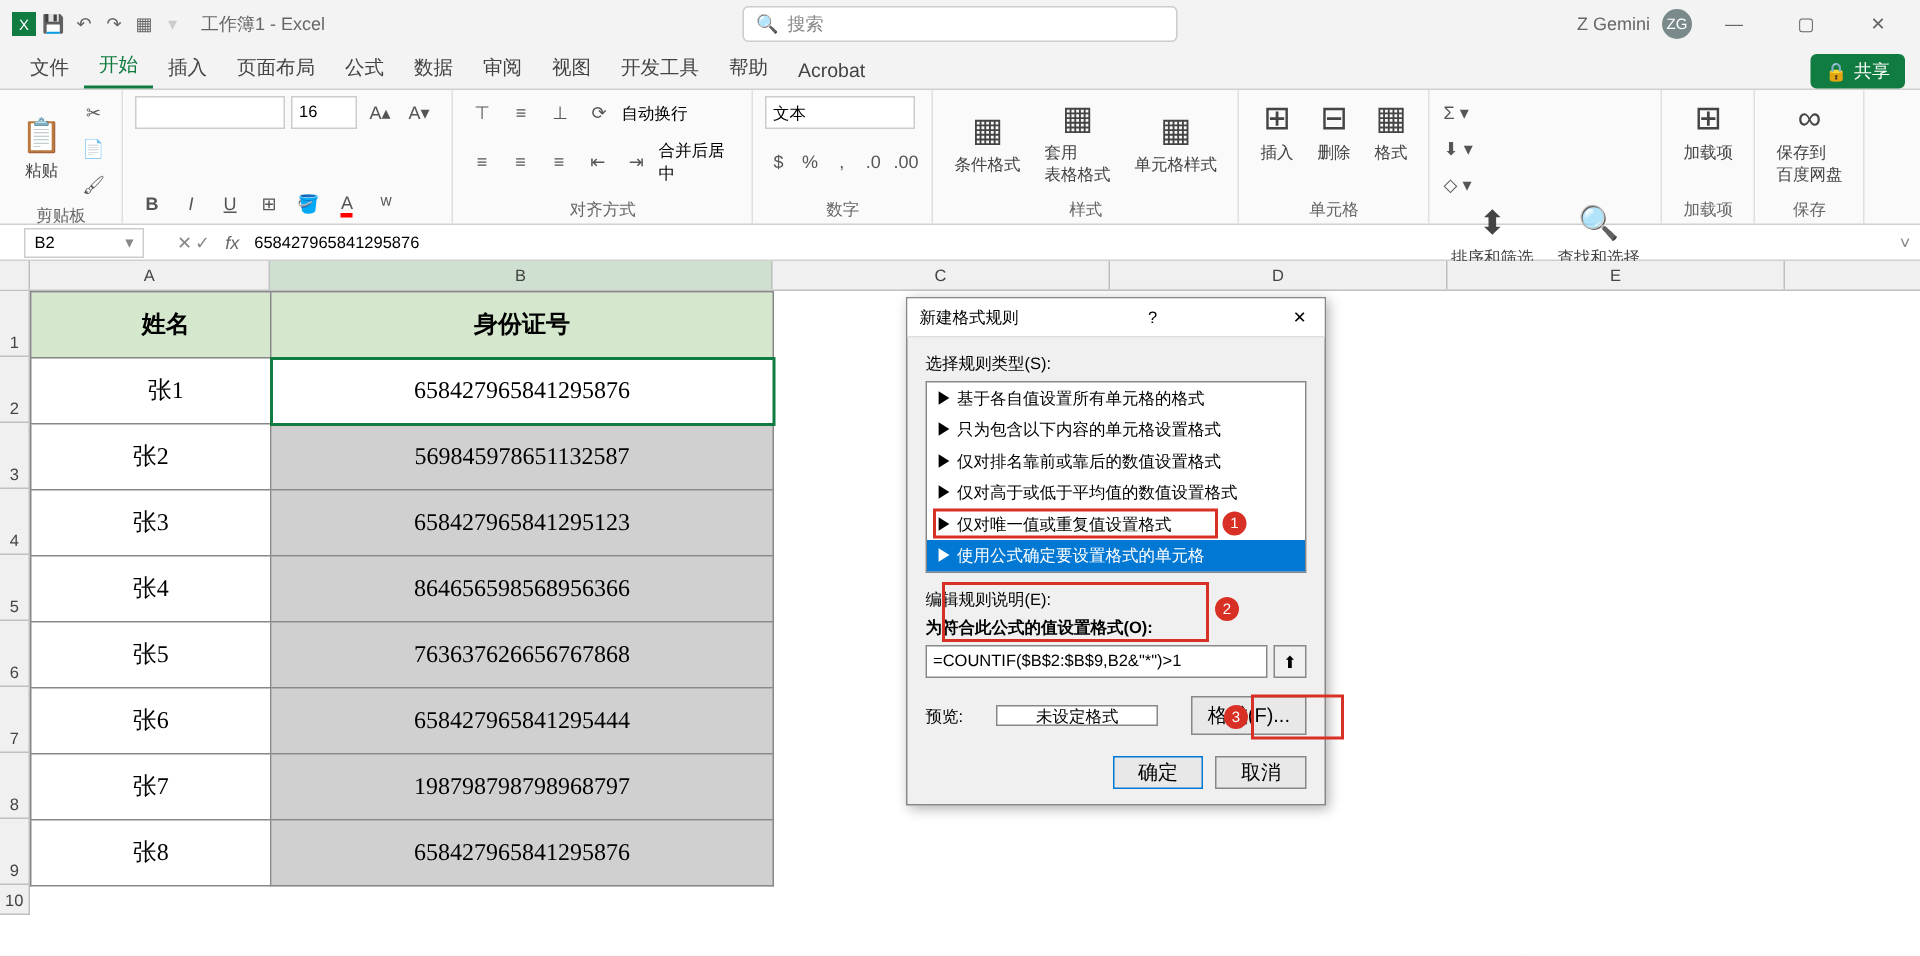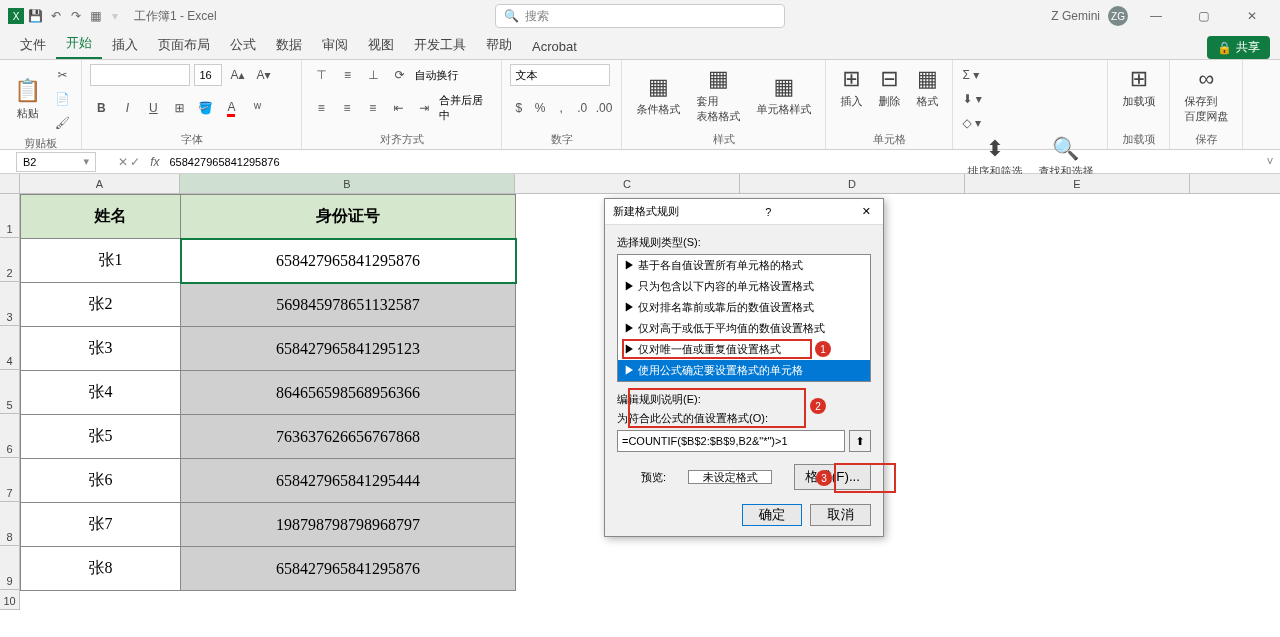--- a/index.html
+++ b/index.html
@@ -26,21 +26,21 @@
 
 .ribbon { height: 90px; background: #fafafa; border-bottom: 1px solid #d0d0d0; display: flex; }
 .group { border-right: 1px solid #e0e0e0; padding: 4px 8px 2px; display: flex; flex-direction: column; justify-content: space-between; }
 .group .row { display: flex; align-items: center; gap: 4px; }
 .group .label { text-align: center; font-size: 11px; color: #666; padding-top: 2px; }
 .bigbtn { display: flex; flex-direction: column; align-items: center; justify-content: center; padding: 2px 6px; gap: 2px; font-size: 11px; color: #444; }
 .bigbtn .ico { font-size: 22px; }
 .smbtn { width: 22px; height: 22px; display: inline-flex; align-items: center; justify-content: center; color: #555; border: 1px solid transparent; }
 select.fake, input.fake { height: 22px; border: 1px solid #ccc; background: #fff; font-size: 11px; padding: 0 4px; }
 .font-name { width: 100px; }
-.font-size { width: 28px; }
+.font-size { width: 44px; }
 
 
 .fbar { height: 24px; background: #fff; border-bottom: 1px solid #d0d0d0; display: flex; align-items: center; }
 .namebox { width: 80px; height: 20px; border: 1px solid #ccc; margin: 0 16px; padding: 0 6px; display: flex; align-items: center; font-size: 11px; justify-content: center; }
 .fbar .fbtns { display: flex; gap: 2px; padding: 0 6px; color: #888; }
 .fbar .fx { font-style: italic; color: #666; padding: 0 4px; }
 .fbar .finput { flex: 1; padding: 0 6px; font-size: 11px; }
 .fbar .expand { width: 20px; text-align: center; color: #888; }
 
 
@@ -67,21 +67,21 @@
 .dialog .dtitle { height: 26px; display: flex; align-items: center; padding: 0 8px; background: #fff; border-bottom: 1px solid #ddd; }
 .dialog .dtitle .dclose { margin-left: auto; padding: 0 4px; }
 .dialog .dbody { padding: 10px 12px; }
 .dialog .listbox { background: #fff; border: 1px solid #888; margin: 4px 0 10px; }
 .dialog .listbox .li { padding: 3px 6px; }
 .dialog .listbox .li.sel { background: #0078d4; color: #fff; }
 .dialog .flab { margin-bottom: 4px; display: block; }
 .dialog .formula-wrap { display: flex; align-items: center; gap: 4px; margin-bottom: 12px; }
 .dialog .formula-wrap input { flex: 1; height: 22px; border: 1px solid #888; padding: 0 4px; font-size: 11px; }
 .dialog .refbtn { width: 22px; height: 22px; border: 1px solid #888; background: #f0f0f0; display: flex; align-items: center; justify-content: center; }
-.dialog .preview-row { display: flex; align-items: center; gap: 22px; margin-bottom: 14px; margin-left: 24px; }
+.dialog .preview-row { display: flex; align-items: center; gap: 22px; margin-bottom: 14px; }
 .dialog .preview-box { flex: 1; height: 14px; border: 1px solid #888; background: #fff; display: flex; align-items: center; justify-content: center; }
 .dialog .fmtbtn { height: 26px; padding: 0 10px; border: 1px solid #888; background: #e8e8e8; }
 .dialog .dbtns { display: flex; justify-content: flex-end; gap: 8px; }
 .dialog .dbtn { height: 22px; padding: 0 16px; border: 1px solid #888; background: #e8e8e8; }
 .dialog .dbtn.primary { border: 1px solid #0078d4; }
 
 .redbox { position: absolute; border: 2px solid #d93025; pointer-events: none; }
 .redcircle { position: absolute; width: 16px; height: 16px; border-radius: 50%; background: #d93025; color: #fff; font-size: 10px; display: flex; align-items: center; justify-content: center; pointer-events: none; }
 </style>
 </head>
@@ -162,21 +162,20 @@
       <span class="smbtn">
           <u>U</u>
         </span>
       <span class="smbtn">⊞</span>
       <span class="smbtn">🪣</span>
       <span class="smbtn">
           <span style="border-bottom:3px solid red">A</span>
         </span>
       <span class="smbtn">ᵂ</span>
     </div>
-    <div class="label">字体</div>
   </div>
   <div class="group" style="width:200px">
     <div class="row">
       <span class="smbtn">⊤</span>
       <span class="smbtn">≡</span>
       <span class="smbtn">⊥</span>
       <span class="smbtn">⟳</span>
       <span style="font-size:11px">自动换行</span>
     </div>
     <div class="row">
@@ -363,21 +362,21 @@
     <span class="flab">选择规则类型(S):</span>
     <div class="listbox">
       <div class="li">▶ 基于各自值设置所有单元格的格式</div>
       <div class="li">▶ 只为包含以下内容的单元格设置格式</div>
       <div class="li">▶ 仅对排名靠前或靠后的数值设置格式</div>
       <div class="li">▶ 仅对高于或低于平均值的数值设置格式</div>
       <div class="li">▶ 仅对唯一值或重复值设置格式</div>
       <div class="li sel">▶ 使用公式确定要设置格式的单元格</div>
     </div>
     <span class="flab">编辑规则说明(E):</span>
-    <span class="flab" style="font-weight:normal">为符合此公式的值设置格式(O):</span>
+    <span class="flab" style="font-weight:bold">为符合此公式的值设置格式(O):</span>
     <div class="formula-wrap">
       <input value="=COUNTIF($B$2:$B$9,B2&amp;&quot;*&quot;)&gt;1" style="">
       <div class="refbtn">⬆</div>
     </div>
     <div class="preview-row">
       <span>预览:</span>
       <div class="preview-box">未设定格式</div>
       <button class="fmtbtn">格式(F)...</button>
     </div>
     <div class="dbtns">

